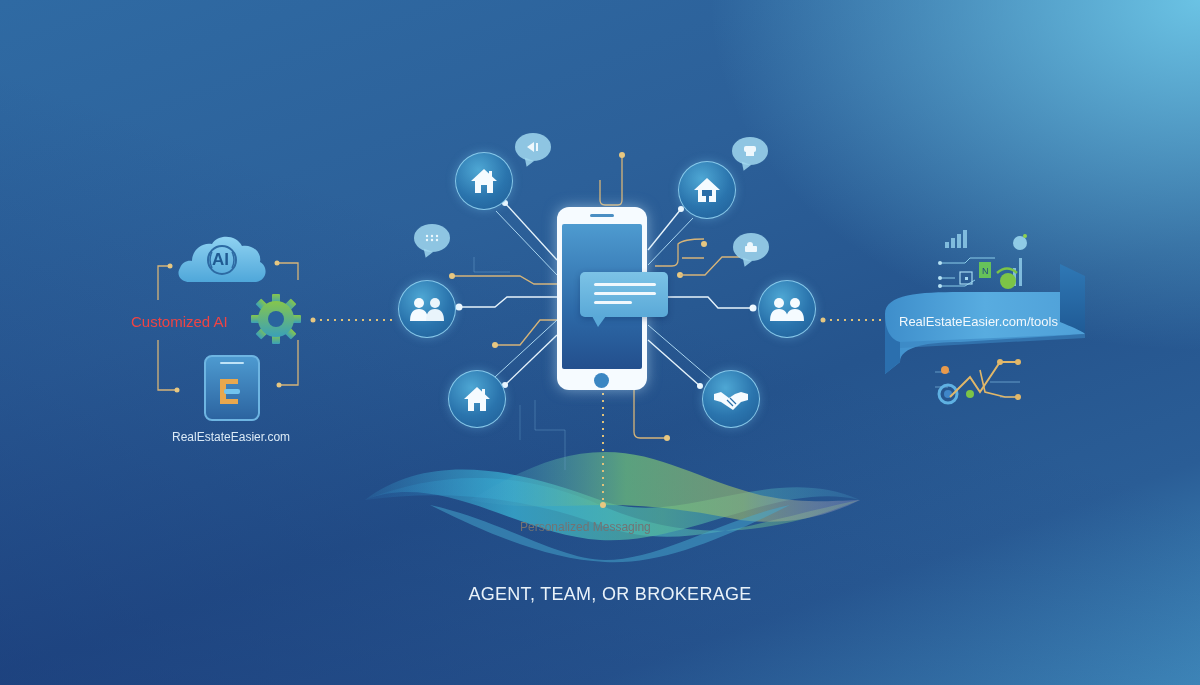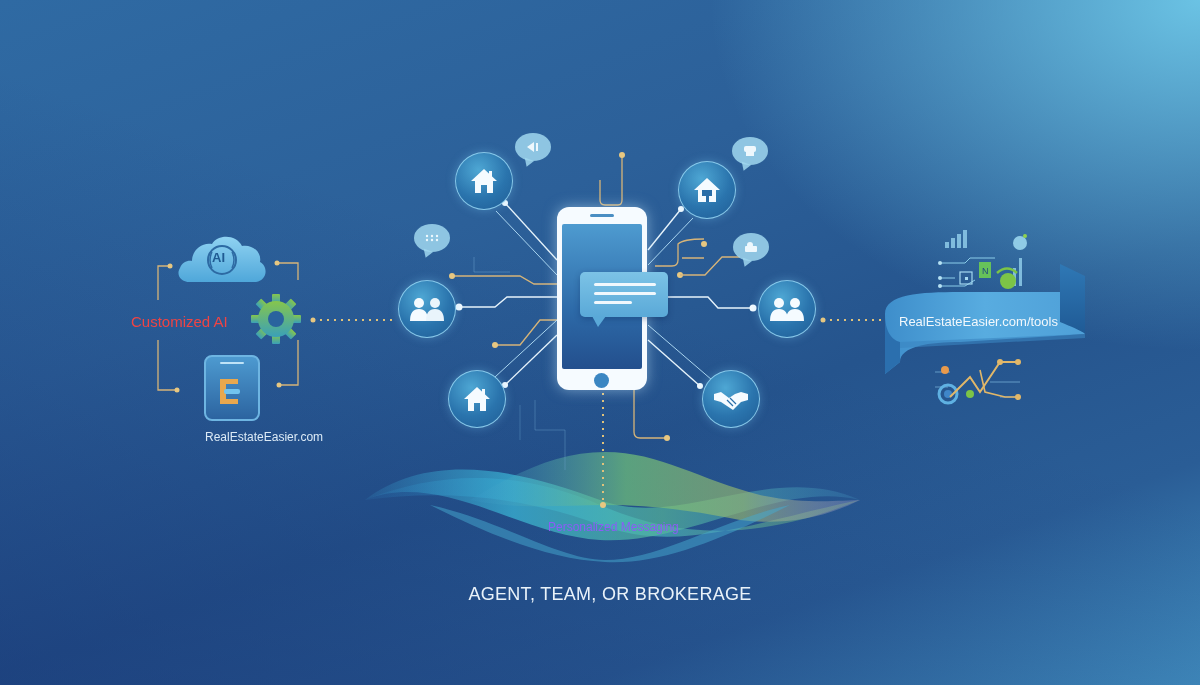--- a/index.html
+++ b/index.html
@@ -12,23 +12,23 @@
     }
     .stage { position: absolute; inset: 0; }
     .bg-overlay {
       position: absolute; inset: 0;
       background: linear-gradient(200deg, rgba(0,0,0,0) 45%, rgba(20,45,110,0.45) 100%);
       pointer-events: none;
     }
     svg.lines { position: absolute; left: 0; top: 0; }
     .label { position: absolute; color: #ef4444; white-space: nowrap; }
     .lbl-custom-ai { left: 131px; top: 313px; font-size: 15px; }
-    .lbl-site-left { left: 172px; top: 430px; font-size: 12px; color: #dbeaf6; margin-left: 33px; }
+    .lbl-site-left { left: 172px; top: 430px; font-size: 12px; color: #dbeaf6; }
     .lbl-tools { left: 899px; top: 314px; font-size: 13px; color: #f2f8fc; }
-    .lbl-personal { left: 548px; top: 520px; font-size: 12px; color: #8b5cf6; }
+    .lbl-personal { left: 520px; top: 520px; font-size: 12px; color: #737373; }
     .lbl-bottom { left: 0; width: 1220px; text-align: center; top: 584px; font-size: 18px; letter-spacing: 0.3px; color: #e9f2f9; }
 
     .node {
       position: absolute; width: 56px; height: 56px; border-radius: 50%;
       background: radial-gradient(circle at 40% 30%, #4ea7d4 0%, #2a74ad 55%, #1f5c95 100%);
       border: 1.5px solid rgba(150,215,245,0.85);
       box-shadow: 0 0 10px rgba(120,200,240,0.35);
       display: flex; align-items: center; justify-content: center;
     }
     .bubble {
@@ -162,21 +162,21 @@
     <defs>
       <linearGradient id="cloudG" x1="0" y1="0" x2="0" y2="1">
         <stop offset="0" stop-color="#8fd2f1"></stop>
         <stop offset="1" stop-color="#4fa7da"></stop>
       </linearGradient>
     </defs>
     <path d="M14,50 C4,50 0,42 4,36 C6,30 12,28 16,29 C16,18 26,10 36,12 C42,2 60,2 66,14 C76,12 86,20 84,30 C92,34 92,48 80,50 Z" fill="url(#cloudG)"></path>
     <circle cx="46" cy="28" r="14" fill="none" stroke="#2d6aa3" stroke-width="2"></circle>
     <path d="M36,20 Q32,28 36,36 M56,20 Q60,28 56,36" fill="none" stroke="#2d6aa3" stroke-width="1.5"></path>
   </svg>
-  <span class="label" style="left:212px;top:250px;font-size:13px;font-weight:bold;color:#1f5a92;">AI</span>
+  <span class="label" style="left:212px;top:250px;font-size:17px;font-weight:bold;color:#1f5a92;">AI</span>
 
   <svg class="gear" viewBox="0 0 52 52">
     <defs>
       <linearGradient id="gearG" x1="0" y1="0" x2="0" y2="1">
         <stop offset="0" stop-color="#86c64c"></stop>
         <stop offset="1" stop-color="#3aa0b8"></stop>
       </linearGradient>
     </defs>
     <g fill="url(#gearG)">
       <rect x="22" y="1" width="8" height="10" rx="1"></rect>

